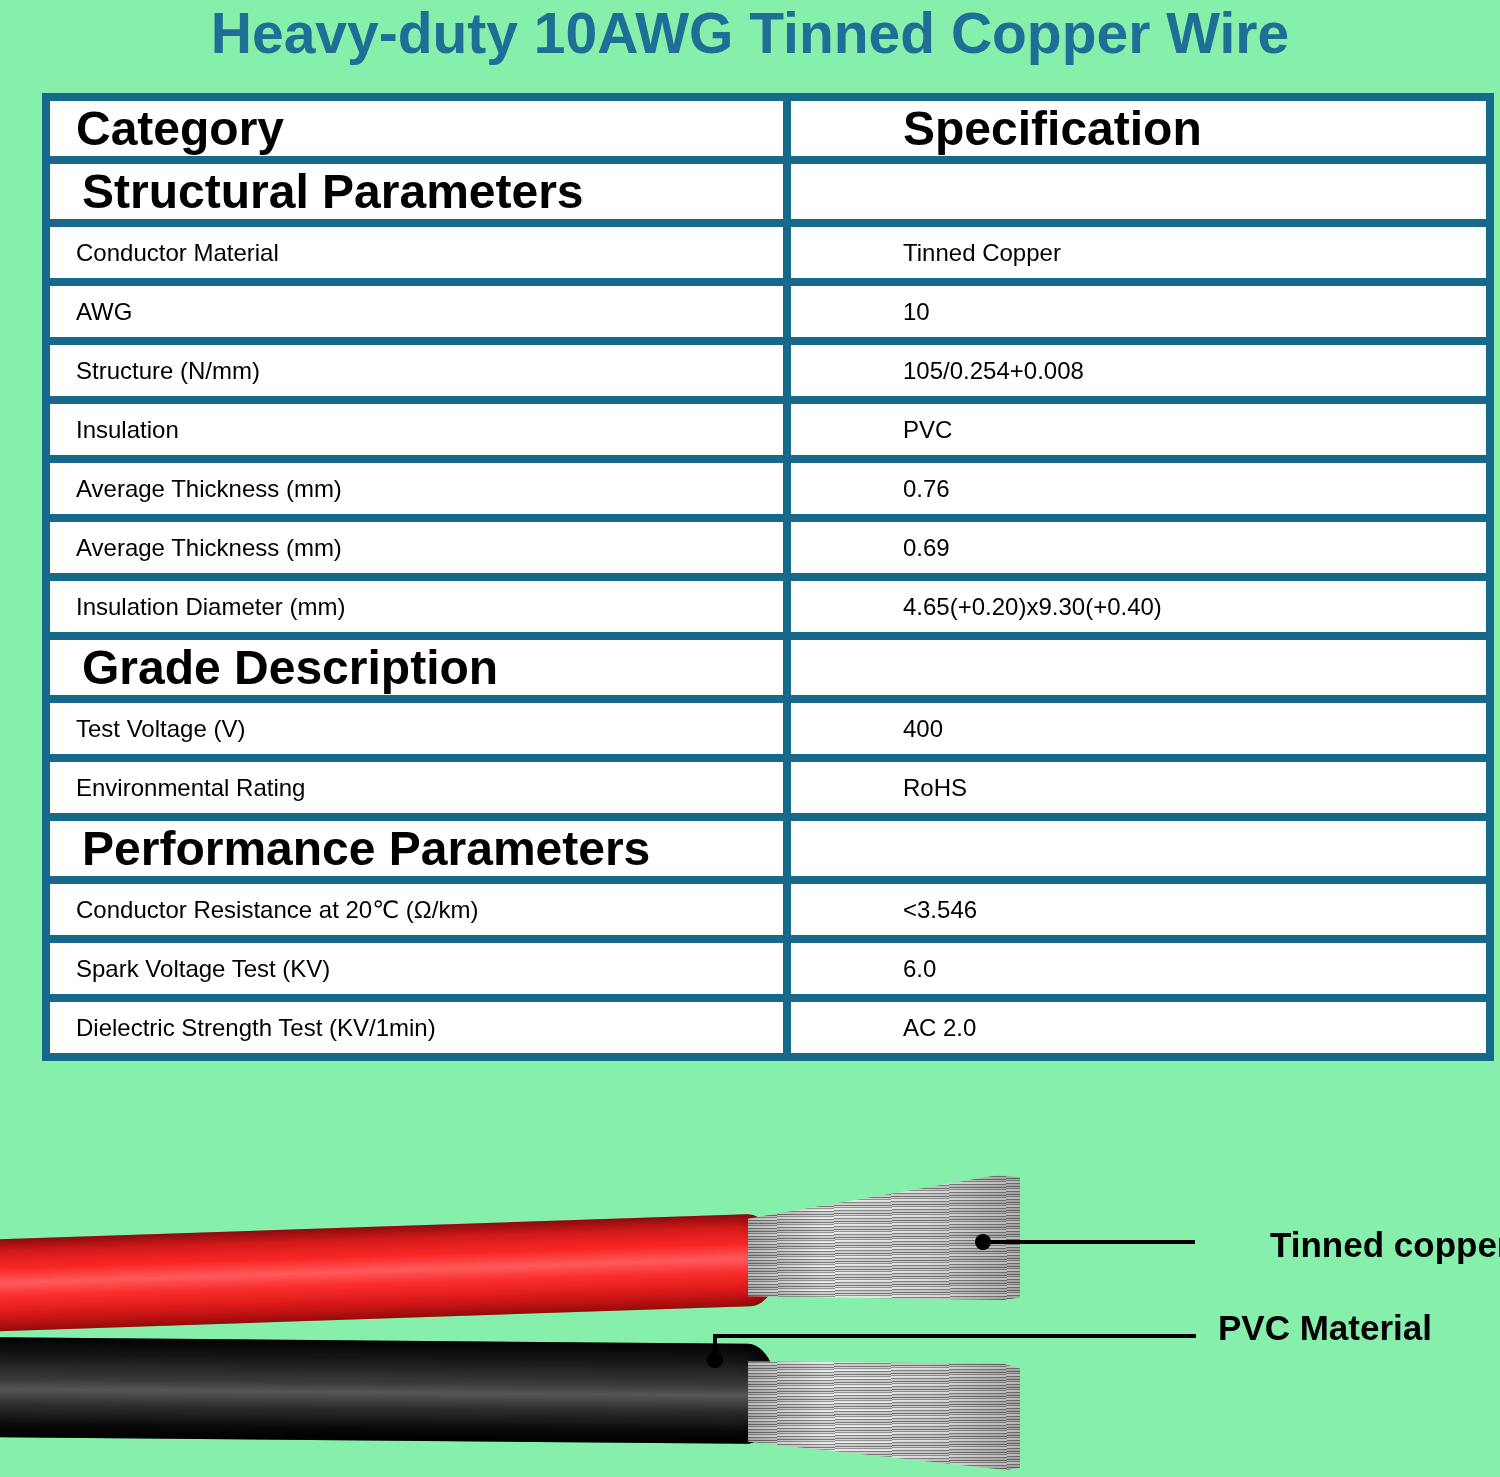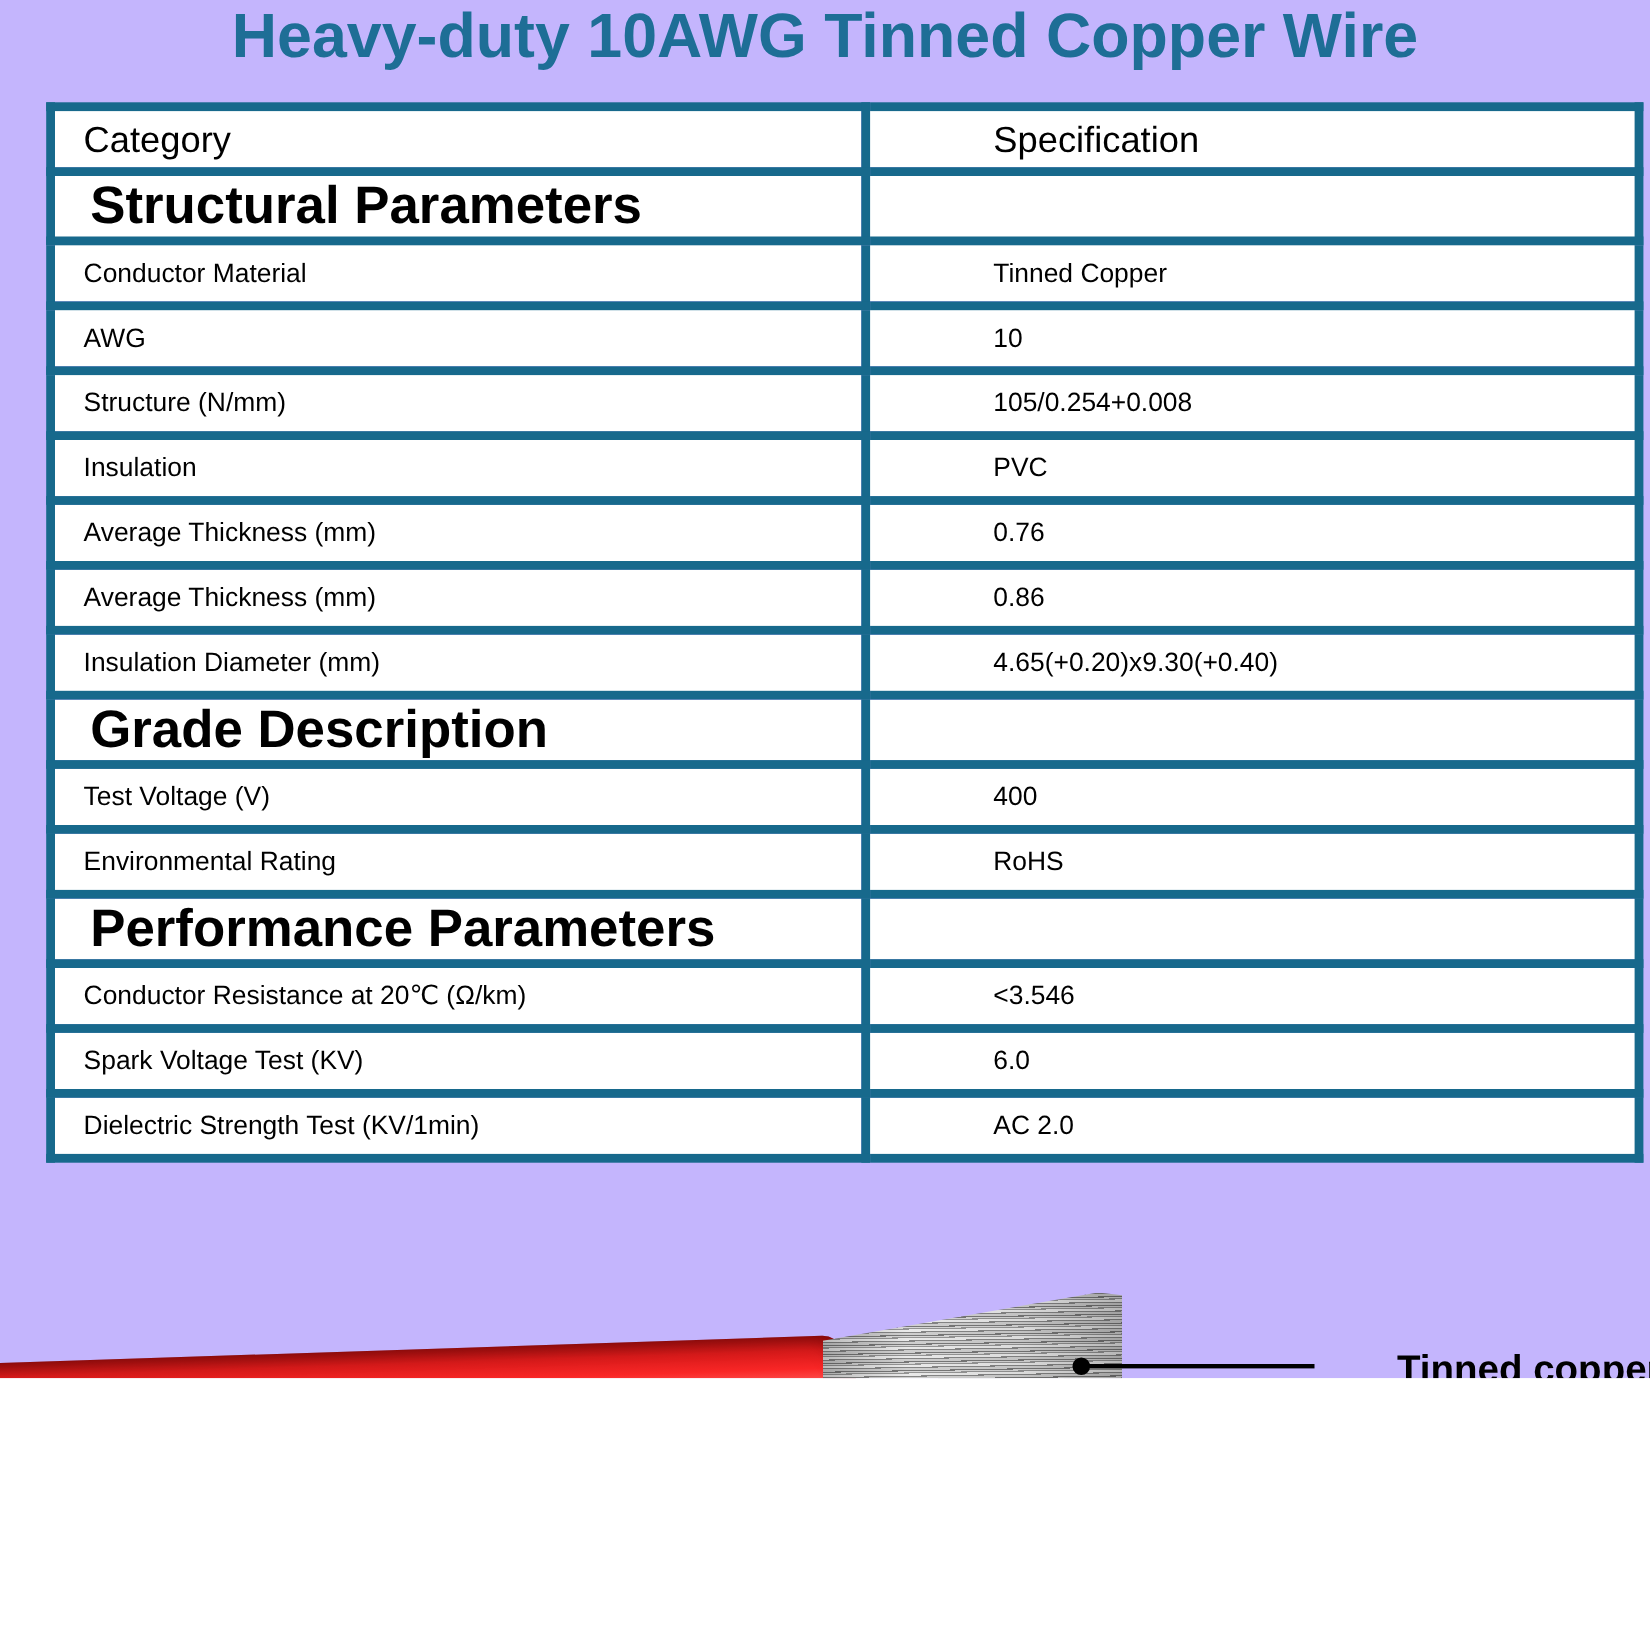--- a/index.html
+++ b/index.html
@@ -1,27 +1,27 @@
 <!DOCTYPE html>
 <html><head>
 <meta charset="utf-8">
 <style>
   html,body{margin:0;padding:0;background:#ffffff;}
-  .page{position:relative;width:1500px;height:1253px;background:#c4b5fd;overflow:hidden;
+  .page{position:relative;width:1500px;height:1477px;background:#86efac;overflow:hidden;
         font-family:"Liberation Sans","DejaVu Sans",sans-serif;color:#000;}
 
   .title{position:absolute;top:0px;left:0;width:100%;margin:0;text-align:center;
          font-size:57px;font-weight:bold;color:#1e6e96;letter-spacing:0px;}
 
   table.spec-table{position:absolute;left:42px;top:93px;width:1452px;
          border-collapse:collapse;table-layout:fixed;}
   table.spec-table td{border:8px solid #17698c;height:51px;vertical-align:middle;
          font-size:24px;padding:0 10px 0 26px;background:#fff;overflow:hidden;white-space:nowrap;}
   table.spec-table td.spec-cell{padding-left:112px;}
-  tr.head td{font-size:33px;font-weight:normal;}
+  tr.head td{font-size:48px;font-weight:bold;}
   tr.section td.cat-cell{font-size:48px;font-weight:bold;padding-left:32px;}
   .col-cat{width:741px;}
 
   
   .figure{position:absolute;left:0;top:1163px;width:1500px;height:314px;}
 
   .wire{position:absolute;transform-origin:left center;}
   .wire.red{left:-25px;top:1240px;width:804px;height:92px;transform:rotate(-1.9deg);
     border-radius:0 30px 30px 0 / 0 46px 46px 0;
     background:linear-gradient(to bottom,#991010 0%,#d61a1a 14%,#f92626 32%,#ff5a5a 48%,#fb2e2e 62%,#d91818 82%,#a50f0f 100%);
@@ -88,21 +88,21 @@
       <tr>
         <td class="cat-cell">Insulation</td>
         <td class="spec-cell">PVC</td>
       </tr>
       <tr>
         <td class="cat-cell">Average Thickness (mm)</td>
         <td class="spec-cell">0.76</td>
       </tr>
       <tr>
         <td class="cat-cell">Average Thickness (mm)</td>
-        <td class="spec-cell">0.86</td>
+        <td class="spec-cell">0.69</td>
       </tr>
       <tr>
         <td class="cat-cell">Insulation Diameter (mm)</td>
         <td class="spec-cell">4.65(+0.20)x9.30(+0.40)</td>
       </tr>
       <tr class="section">
         <td class="cat-cell">Grade Description</td>
         <td class="spec-cell"></td>
       </tr>
       <tr>

